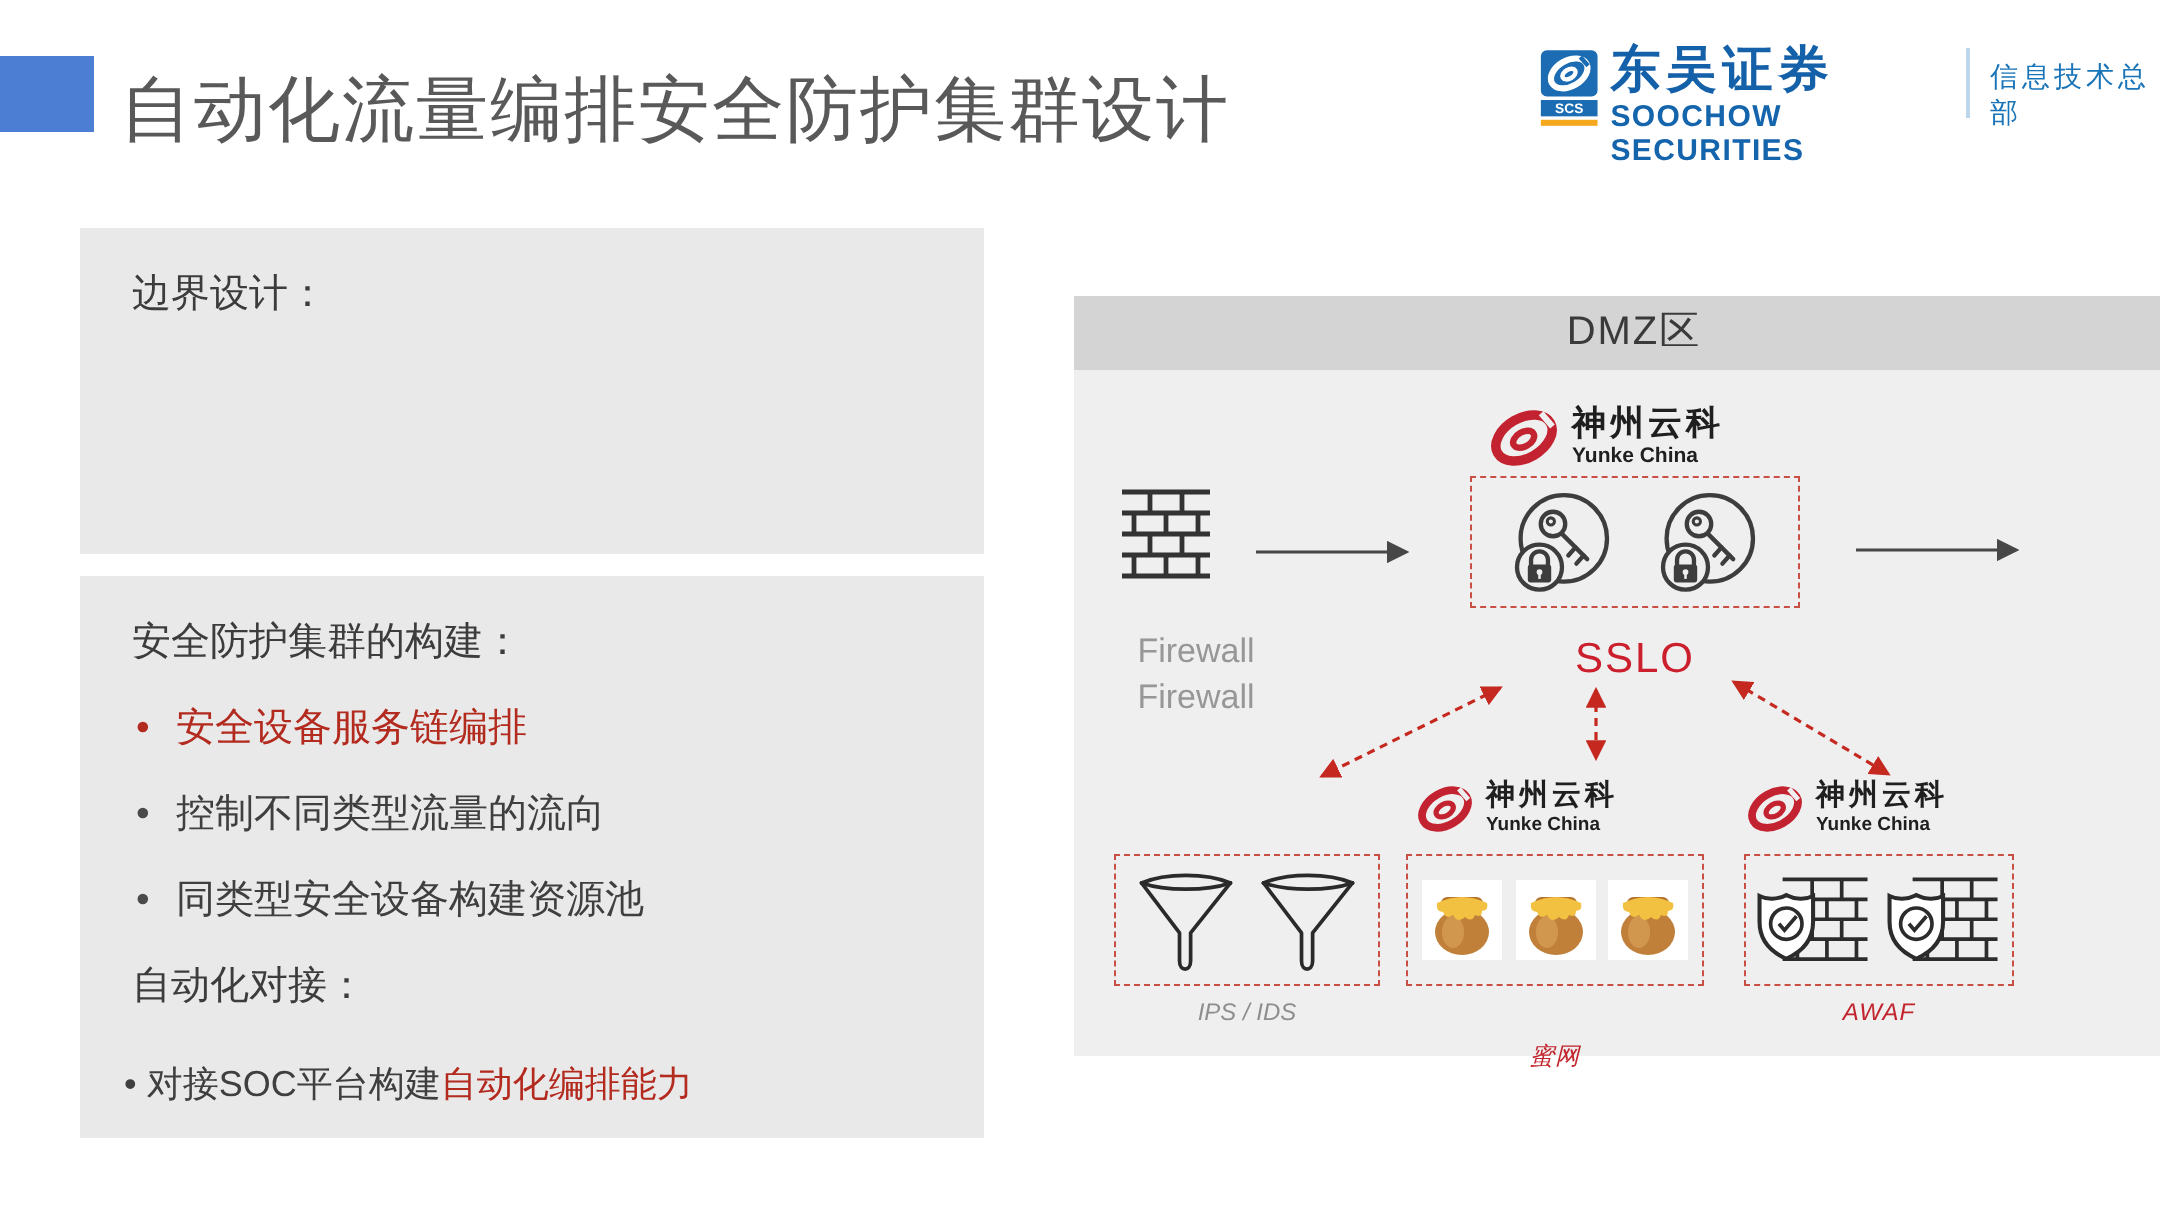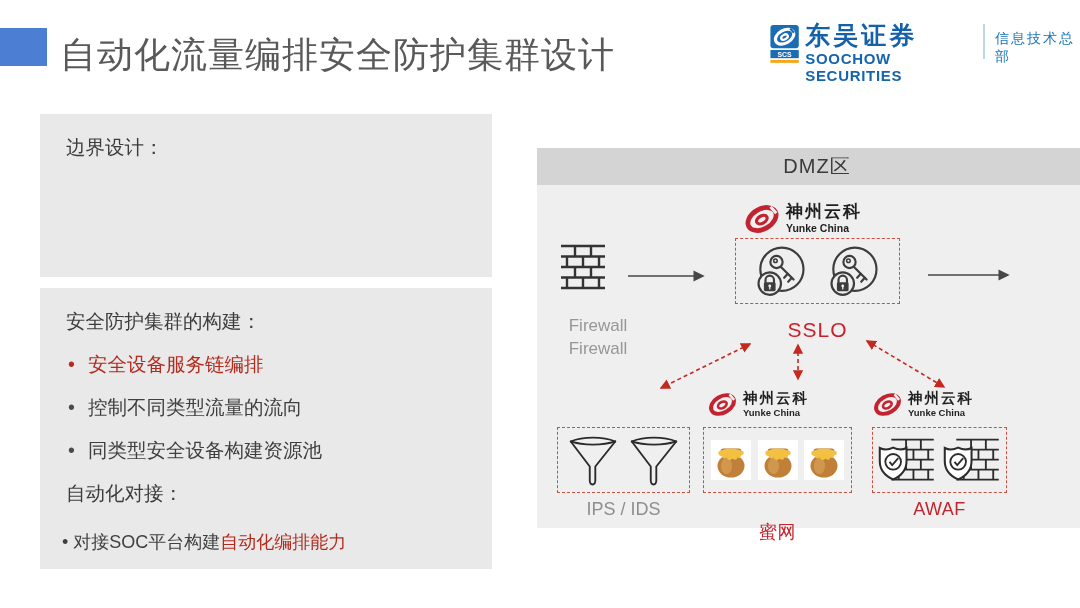--- a/index.html
+++ b/index.html
@@ -45,21 +45,21 @@
   .sslo-box { left:198px; top:90px; width:165px; height:66px; border:1px dashed #c94f45;
     display:flex; align-items:center; justify-content:space-evenly; }
   .key-icon { width:54px; height:54px; }
   .sslo-label { left:198px; top:170px; width:165px; text-align:center;
     font-size:21px; color:#cb1f2d; letter-spacing:1px; font-weight:500; }
   .unit-box { top:279px; height:66px; border:1px dashed #c94f45;
     display:flex; align-items:center; justify-content:space-evenly; }
   .ips-box  { left:20px;  width:133px; }
   .honey-box{ left:166px; width:149px; }
   .awaf-box { left:335px; width:135px; }
-  .unit-label { top:351px; text-align:center; font-size:18px; }
+  .unit-label { top:351px; text-align:center; font-size:12px;font-style:italic; }
   .lbl-gray { color:#8e8e8e; }
   .lbl-red  { color:#c2242d; letter-spacing:0.5px; }
   .funnel-icon { width:50px; height:54px; }
   .pot-tile { width:40px; height:40px; }
   .sw-icon { width:60px; height:48px; }
   
   .vlogo { display:flex; align-items:center; }
   .vtxt { margin-left:5px; }
   .vcn { font-weight:bold; color:#1f1f1f; letter-spacing:2px; line-height:1.1; }
   .ven { font-weight:bold; color:#1f1f1f; line-height:1.2; }

